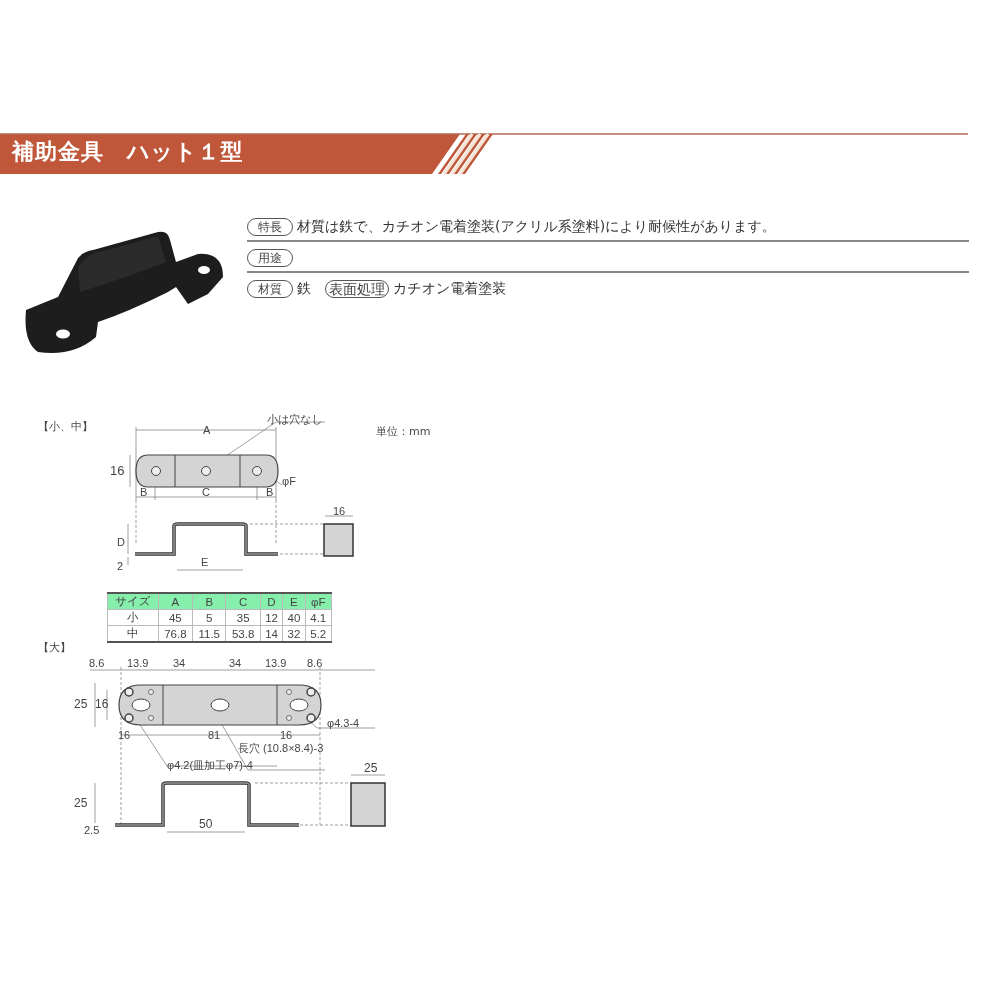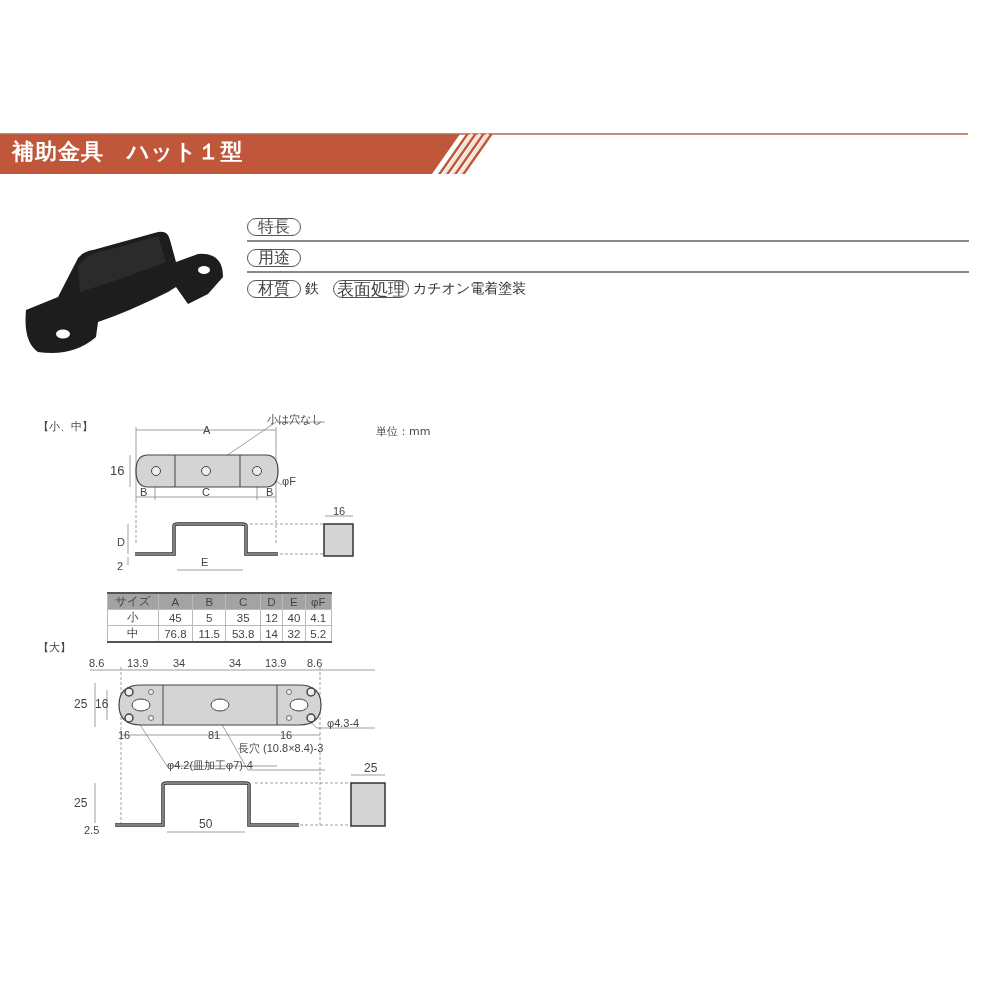--- a/index.html
+++ b/index.html
@@ -6,29 +6,29 @@
   body { width:1000px; height:1000px; position:relative; overflow:hidden;
          font-family:"DejaVu Sans", "Liberation Sans", sans-serif; color:#333; }
   .abs { position:absolute; }
   
   .hdr { left:0; top:131px; width:1000px; height:46px; }
   .hdr-title { left:12px; top:137px; font-size:22px; font-weight:bold; color:#fff;
                letter-spacing:1px; white-space:pre; }
   
   .spec-row { left:247px; width:722px; height:28px; }
   .spec-text { font-size:14px; color:#333; white-space:nowrap; display:flex; align-items:center; height:26px; }
-  .pill { display:inline-block; border:1.3px solid #555; border-radius:10px 10px 10px 10px; padding:0 10px; font-size:16px;
+  .pill { display:inline-block; border:1.3px solid #555; border-radius:10px 10px 10px 10px; padding:0 10px; font-size:12px;
           line-height:16px; margin-right:4px; color:#444; }
-  .pill-sm { padding:0 3px; border-radius:9px; font-size:17px; }
+  .pill-sm { padding:0 3px; border-radius:9px; font-size:14px; }
   .spec-line { position:absolute; left:0; bottom:0; width:722px; height:2px; background:#888; }
   .small { font-size:11px; color:#444; }
   .dim { font-size:11px; color:#444; font-family:"Liberation Sans", sans-serif; }
   table.size { border-collapse:collapse; font-family:"Liberation Sans", sans-serif; font-size:11.5px; color:#444; }
   table.size td, table.size th { border:1px solid #bbb; padding:0 2px; height:15px; text-align:center; font-weight:normal; }
-  table.size th { background:#a3a3a3; }
+  table.size th { background:#86efac; }
 </style>
 </head>
 <body>
 
 <svg class="abs hdr" width="1000" height="46" viewBox="0 0 1000 46">
   <polygon points="0,3 460,3 432,43 0,43" fill="#c0573a"></polygon>
   <line x1="0" y1="3" x2="968" y2="3" stroke="#b06a52" stroke-width="1.5"></line>
   <g stroke="#f6e3d6" stroke-width="3">
     <line x1="444" y1="43" x2="472" y2="3"></line>
     <line x1="452" y1="43" x2="480" y2="3"></line>
@@ -46,20 +46,21 @@
 <svg class="abs" style="left:18px;top:222px" width="205" height="135" viewBox="0 0 205 135">
   <path d="M8,88 L40,75 L58,40 Q62,30 75,28 L140,10 Q150,8 152,18 L158,40 L180,32 Q205,30 205,55 L190,72 L170,82 L158,65 L150,70 Q110,90 80,100 L78,115 Q55,135 20,130 Q5,120 8,88 Z" fill="#1d1d1d"></path>
   <path d="M60,45 Q70,30 90,28 L140,14 L148,40 Q110,55 62,70 Z" fill="#2b2b2b"></path>
   <ellipse cx="45" cy="112" rx="7" ry="4.5" fill="#fff"></ellipse>
   <ellipse cx="186" cy="48" rx="6" ry="4" fill="#fff"></ellipse>
 </svg>
 
 <div class="abs spec-row" style="top:214px">
   <div class="spec-text">
     <span class="pill">特長</span>
+    <span>材質は鉄で、カチオン電着塗装(アクリル系塗料)により耐候性があります。</span>
   </div>
   <div class="spec-line"></div>
 </div>
 <div class="abs spec-row" style="top:245px">
   <div class="spec-text">
     <span class="pill">用途</span>
   </div>
   <div class="spec-line"></div>
 </div>
 <div class="abs spec-row" style="top:276px;height:26px">

